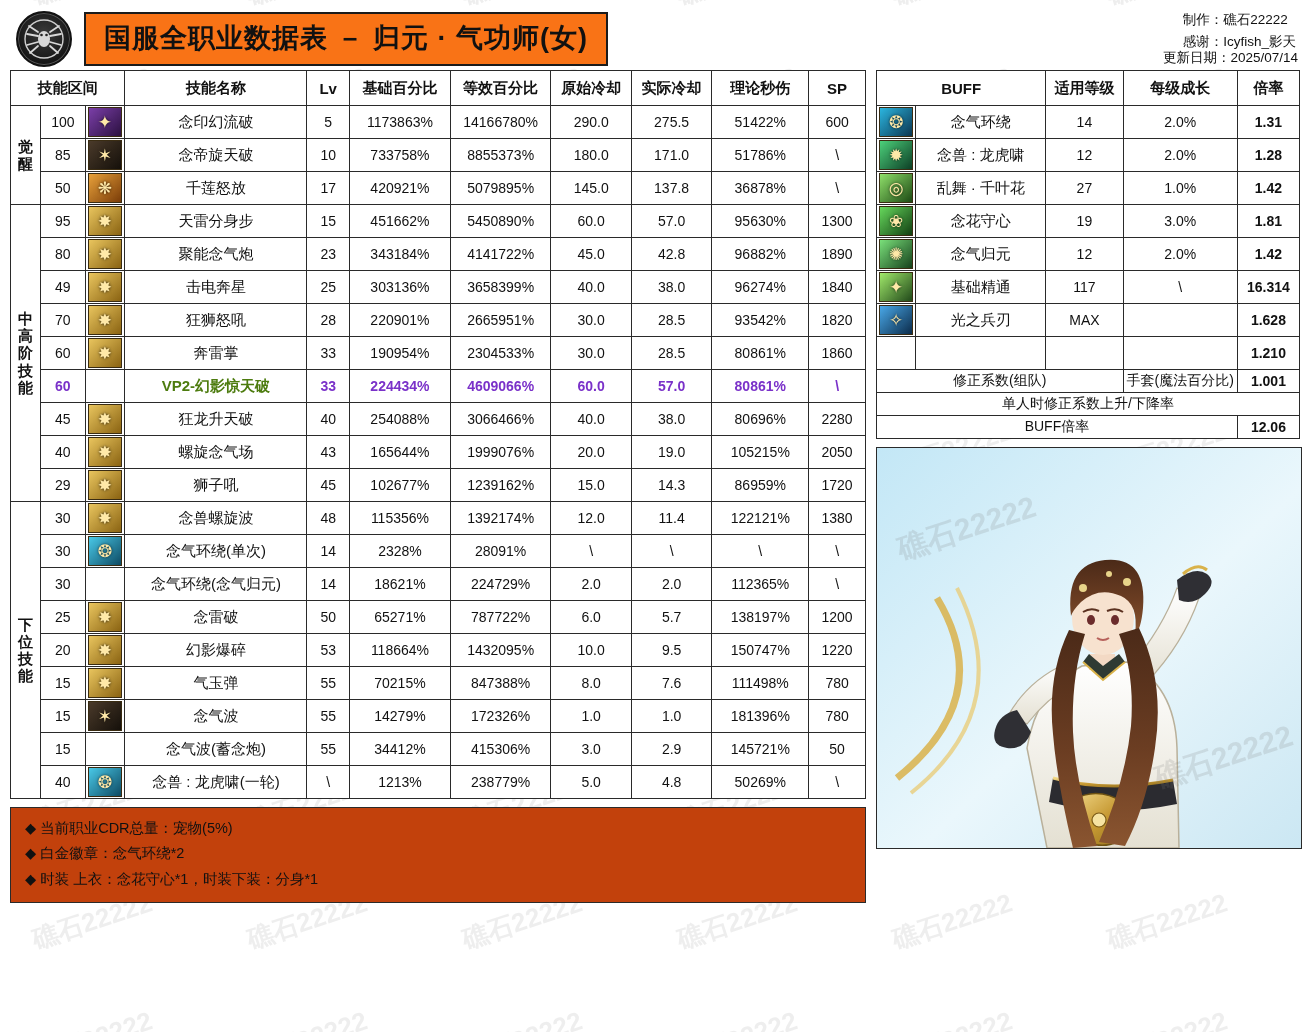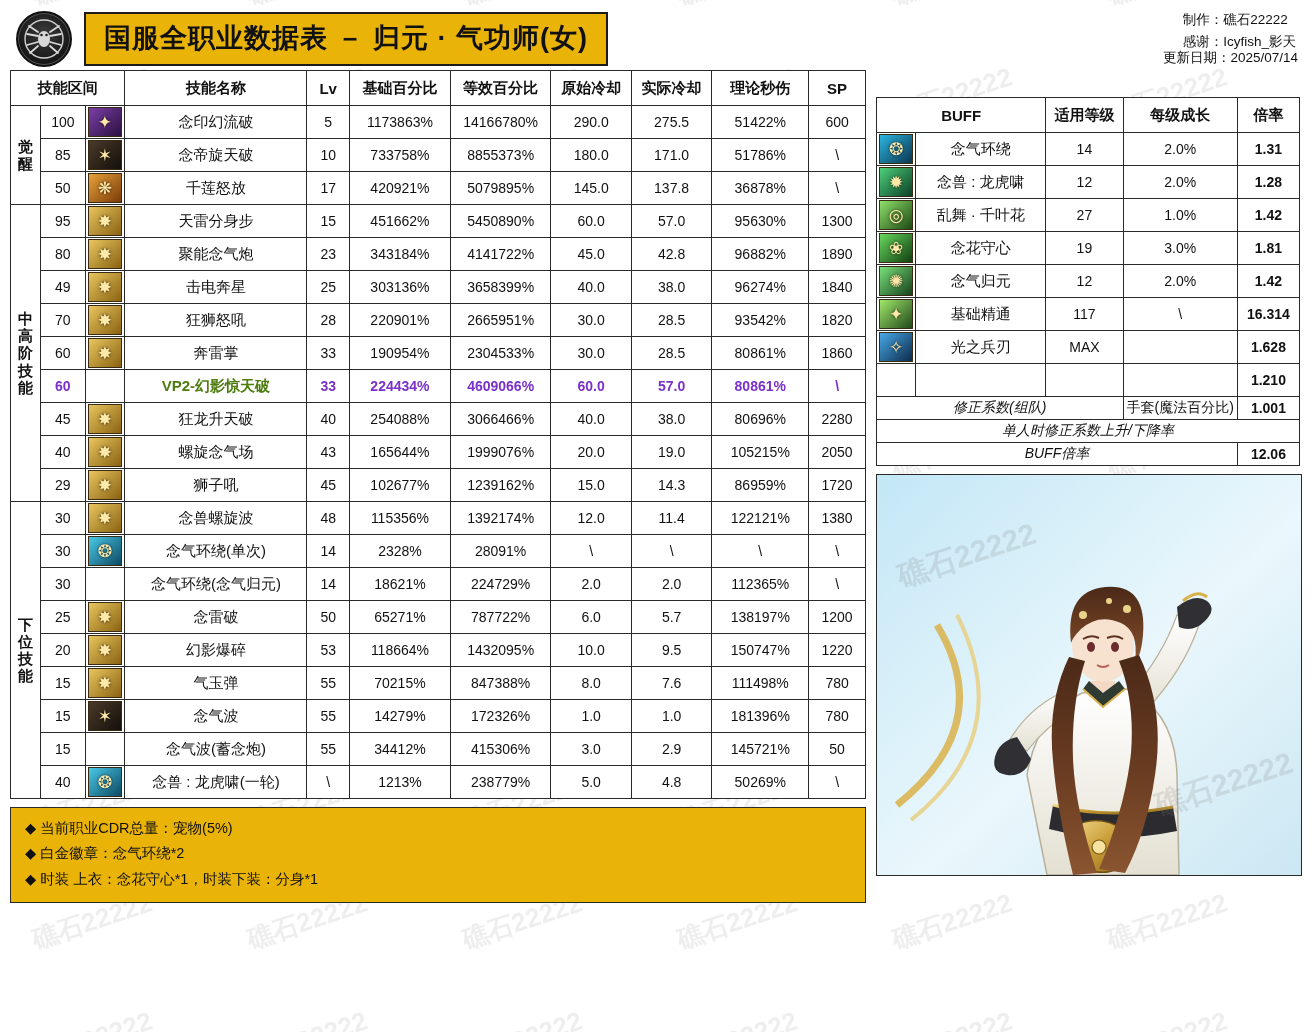--- a/index.html
+++ b/index.html
@@ -45,21 +45,21 @@
     border:2px solid #111;
     display:flex;align-items:center;justify-content:center;
     flex:none;
     box-shadow:0 0 0 1px #555 inset;
   }
   .logo svg{display:block;}
   .title-box{
     margin-left:12px;
     border:2px solid #1b1b1b;
     padding:6px 18px 8px 18px;
-    background:#eab308;
+    background:#f97316;
   }
   .title-box h1{
     margin:0;
     font-size:27px;
     letter-spacing:1px;
     font-weight:bold;
     color:#111;
     white-space:nowrap;
   }
   .credits{
@@ -73,21 +73,21 @@
   .credits .line2{margin-top:1px;}
   .credits .date{
     position:absolute;right:-2px;top:38px;
     white-space:nowrap;
   }
 
   
   .content{
     display:flex;
     gap:10px;
-    align-items:center;
+    align-items:flex-start;
   }
   .left{width:856px;flex:none;}
   .right{width:424px;flex:none;}
 
   table{
     border-collapse:collapse;
     width:100%;
     background:#fff;
   }
   th,td{
@@ -135,21 +135,21 @@
   .row-vp2 td{color:#7a31c9;font-weight:bold;}
   .row-vp2 td.c-name{color:#4d7c0f;}
 
   
   .t-buff td.b-icon{width:40px;padding:1px;}
   .t-buff td.b-name{width:176px;font-size:15px;}
   .t-buff td.b-lvl{width:86px;}
   .t-buff td.b-grow{width:80px;}
   .t-buff td.b-rate{width:74px;font-weight:bold;}
   .t-buff th{font-size:15px;}
-  .t-buff td.wide-label{font-size:14px;font-style:italic;}
+  .t-buff td.wide-label{font-size:14px;}
 
   
   .art{
     margin-top:8px;
     width:424px;height:400px;
     border:1px solid #2a2a2a;
     position:relative;
     overflow:hidden;
     background:linear-gradient(160deg,#bfe6f5 0%,#e8f6fb 45%,#cfe9f4 100%);
   }
@@ -164,21 +164,21 @@
     color:rgba(120,120,120,0.18);
     font-size:30px;font-weight:bold;
     transform:rotate(-18deg);
   }
 
   
   .notes{
     margin-top:8px;
     width:856px;
     border:1px solid #2a2a2a;
-    background:#eab308;
+    background:#c2410c;
     padding:8px 14px 10px 14px;
     box-sizing:border-box;
     font-size:14.5px;
     color:#111;
     line-height:1.75;
   }
   .notes div{white-space:nowrap;}
   .notes .bullet{color:#111;margin-right:4px;}
 </style>
 </head>

